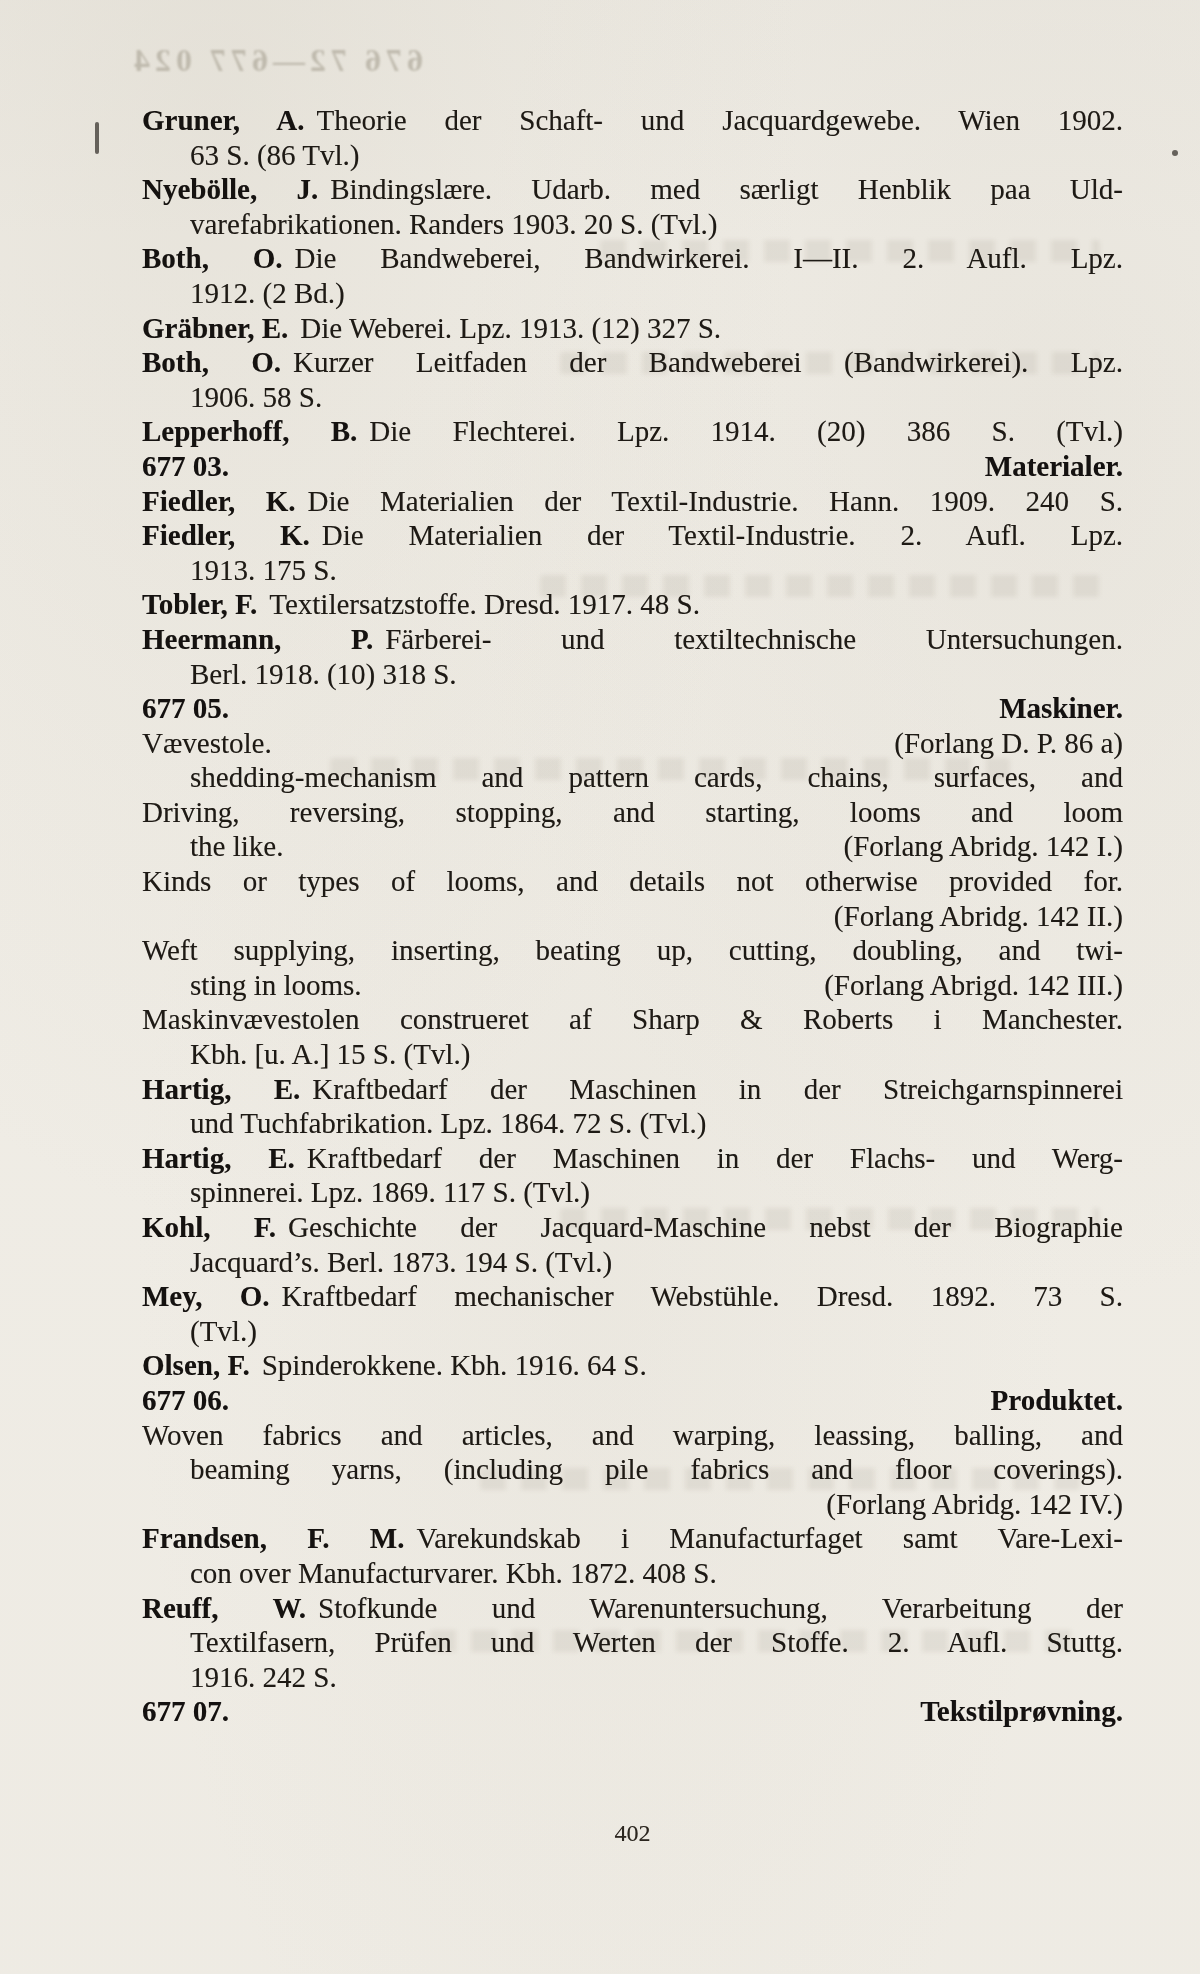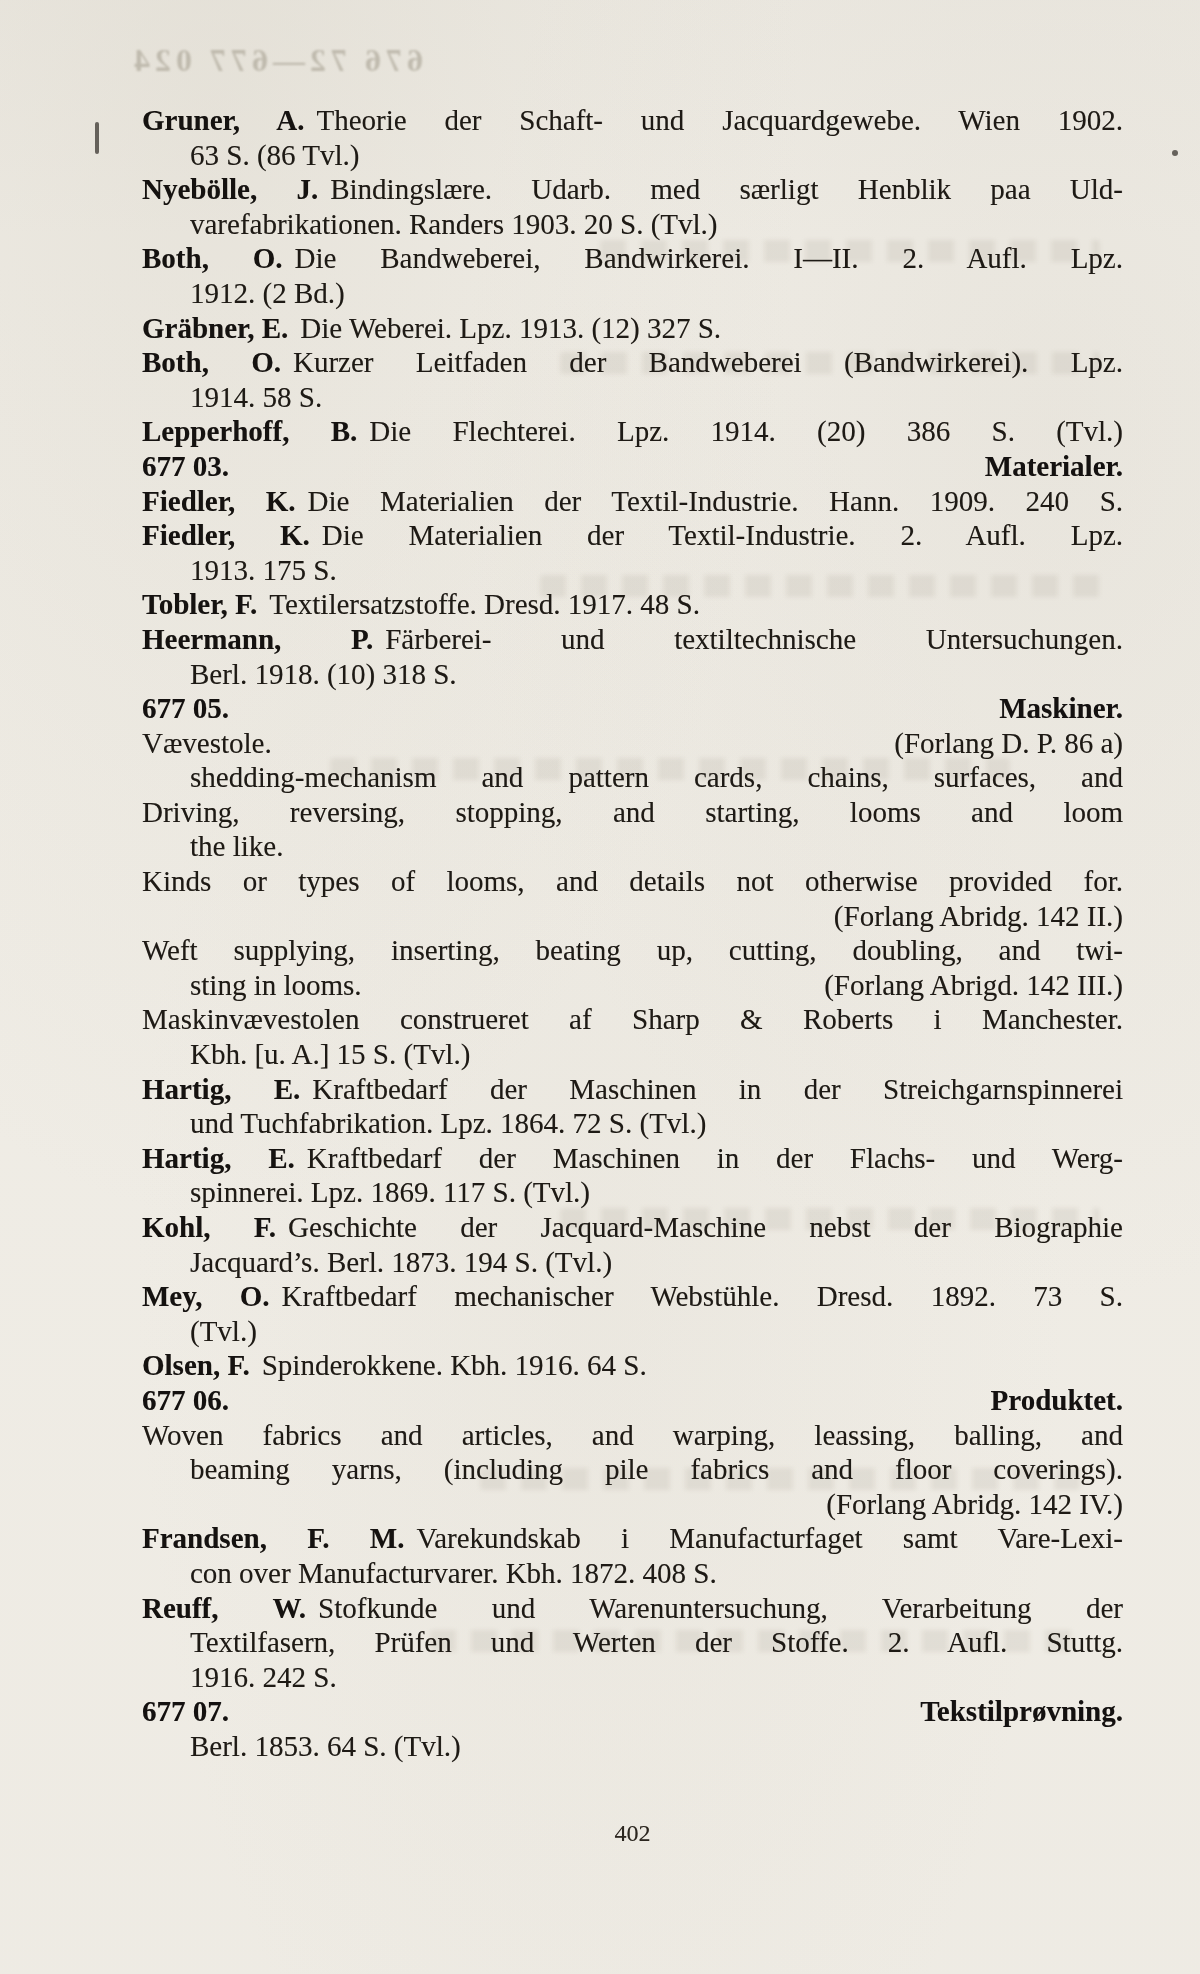--- a/index.html
+++ b/index.html
@@ -79,21 +79,21 @@
 
   <div class="textblock" id="textblock">
       <div class="line j"><b class="lead">Gruner, A.</b><span class="txt">Theorie der Schaft- und Jacquardgewebe. Wien 1902.</span></div>
       <div class="line ind"><span class="txt">63 S. (86 Tvl.)</span></div>
       <div class="line j"><b class="lead">Nyebölle, J.</b><span class="txt">Bindingslære. Udarb. med særligt Henblik paa Uld-</span></div>
       <div class="line ind"><span class="txt">varefabrikationen. Randers 1903. 20 S. (Tvl.)</span></div>
       <div class="line j"><b class="lead">Both, O.</b><span class="txt">Die Bandweberei, Bandwirkerei. I—II. 2. Aufl. Lpz.</span></div>
       <div class="line ind"><span class="txt">1912. (2 Bd.)</span></div>
       <div class="line"><b class="lead">Gräbner, E.</b><span class="txt">Die Weberei. Lpz. 1913. (12) 327 S.</span></div>
       <div class="line j"><b class="lead">Both, O.</b><span class="txt">Kurzer Leitfaden der Bandweberei (Bandwirkerei). Lpz.</span></div>
-      <div class="line ind"><span class="txt">1914. 58 S.</span></div>
+      <div class="line ind"><span class="txt">1906. 58 S.</span></div>
       <div class="line j"><b class="lead">Lepperhoff, B.</b><span class="txt">Die Flechterei. Lpz. 1914. (20) 386 S. (Tvl.)</span></div>
       <div class="line sec">
         <span class="code">677 03.</span>
         <span class="stitle">Materialer.</span>
       </div>
       <div class="line j"><b class="lead">Fiedler, K.</b><span class="txt">Die Materialien der Textil-Industrie. Hann. 1909. 240 S.</span></div>
       <div class="line j"><b class="lead">Fiedler, K.</b><span class="txt">Die Materialien der Textil-Industrie. 2. Aufl. Lpz.</span></div>
       <div class="line ind"><span class="txt">1913. 175 S.</span></div>
       <div class="line"><b class="lead">Tobler, F.</b><span class="txt">Textilersatzstoffe. Dresd. 1917. 48 S.</span></div>
       <div class="line j"><b class="lead">Heermann, P.</b><span class="txt">Färberei- und textiltechnische Untersuchungen.</span></div>
@@ -103,20 +103,21 @@
         <span class="stitle">Maskiner.</span>
       </div>
       <div class="line lr">
         <span class="txt">Vævestole.</span>
         <span class="rref">(Forlang D. P. 86 a)</span>
       </div>
       <div class="line ind j"><span class="txt">shedding-mechanism and pattern cards, chains, surfaces, and</span></div>
       <div class="line j"><span class="txt">Driving, reversing, stopping, and starting, looms and loom</span></div>
       <div class="line ind lr">
         <span class="txt">the like.</span>
+        <span class="rref">(Forlang Abridg. 142 I.)</span>
       </div>
       <div class="line j"><span class="txt">Kinds or types of looms, and details not otherwise provided for.</span></div>
       <div class="line r"><span class="rref">(Forlang Abridg. 142 II.)</span></div>
       <div class="line j"><span class="txt">Weft supplying, inserting, beating up, cutting, doubling, and twi-</span></div>
       <div class="line ind lr">
         <span class="txt">sting in looms.</span>
         <span class="rref">(Forlang Abrigd. 142 III.)</span>
       </div>
       <div class="line j"><span class="txt">Maskinvævestolen construeret af Sharp &amp; Roberts i Manchester.</span></div>
       <div class="line ind"><span class="txt">Kbh. [u. A.] 15 S. (Tvl.)</span></div>
@@ -138,17 +139,16 @@
       <div class="line r"><span class="rref">(Forlang Abridg. 142 IV.)</span></div>
       <div class="line j"><b class="lead">Frandsen, F. M.</b><span class="txt">Varekundskab i Manufacturfaget samt Vare-Lexi-</span></div>
       <div class="line ind"><span class="txt">con over Manufacturvarer. Kbh. 1872. 408 S.</span></div>
       <div class="line j"><b class="lead">Reuff, W.</b><span class="txt">Stofkunde und Warenuntersuchung, Verarbeitung der</span></div>
       <div class="line ind j"><span class="txt">Textilfasern, Prüfen und Werten der Stoffe. 2. Aufl. Stuttg.</span></div>
       <div class="line ind"><span class="txt">1916. 242 S.</span></div>
       <div class="line sec">
         <span class="code">677 07.</span>
         <span class="stitle">Tekstilprøvning.</span>
       </div>
-      <div class="line ind"><span class="txt">Berl. 1853. 64 S. (Tvl.)</span></div>
     </div>
 
   <div class="pagenum">402</div>
 </div>
 
 </body></html>

